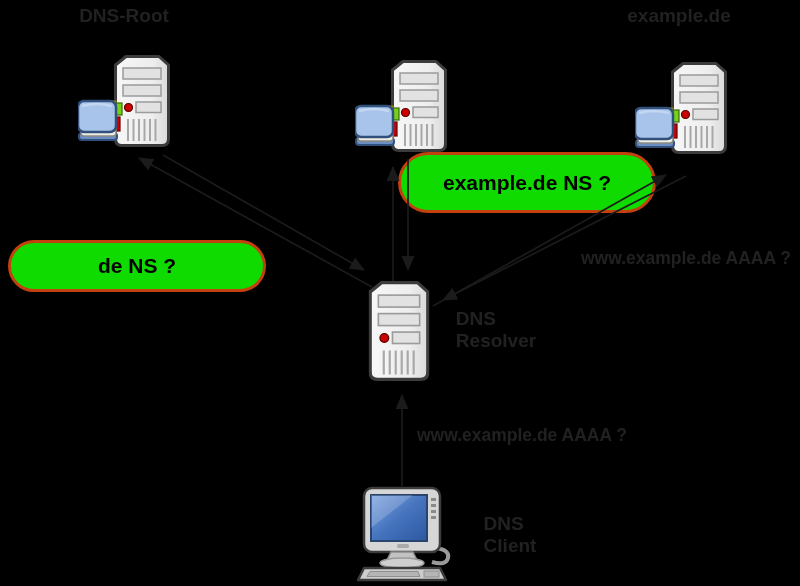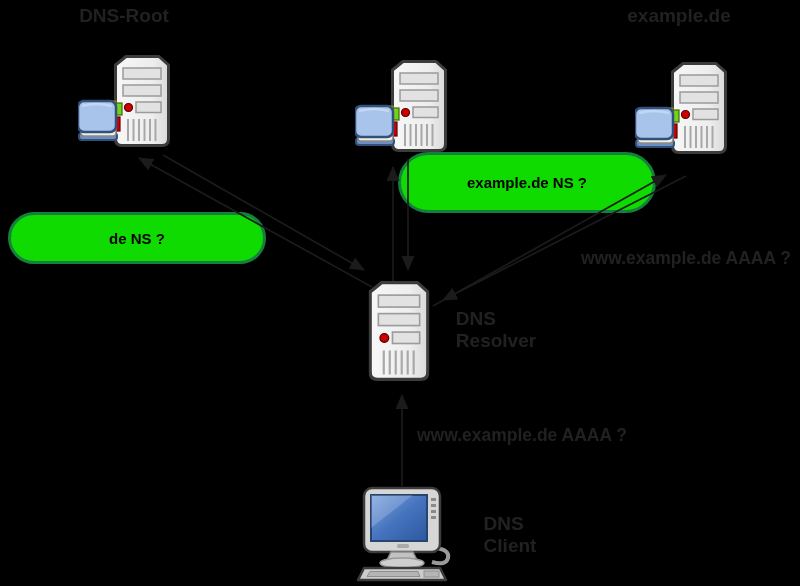--- a/index.html
+++ b/index.html
@@ -15,23 +15,23 @@
     text-align:left;color:var(--label,#212121);
     font-weight:bold;font-size:19px;line-height:22px;white-space:nowrap;
   }
   .arrowlbl{
     position:absolute;z-index:2;transform:translateX(-50%);
     color:var(--label,#212121);font-weight:bold;font-size:17.5px;white-space:nowrap;
   }
   .bubble{
     position:absolute;z-index:1;
     background:var(--green,#0fdb00);
-    border:3px solid #15803d;border-radius:40px;
+    border:3px solid #c2410c;border-radius:40px;
     display:flex;align-items:center;justify-content:center;
-    font-weight:bold;font-size:15px;color:#000;
+    font-weight:bold;font-size:21px;color:#000;
     box-shadow:4px 5px 8px rgba(0,0,0,.55);
     white-space:nowrap;
   }
 </style>
 </head>
 <body>
 
 <div class="canvas">
 
   <svg width="0" height="0" style="position:absolute" aria-hidden="true">
@@ -84,21 +84,21 @@
         <rect x="47" y="58" width="12" height="4" rx="1.5" fill="#aaaaaa"></rect>
         <path d="M41,66 L63,66 L68,76 L36,76 Z" fill="#c2c2c2" stroke="#8a8a8a" stroke-width="1.5"></path>
         <ellipse cx="52" cy="77" rx="22" ry="5" fill="#cfcfcf" stroke="#9a9a9a" stroke-width="1.5"></ellipse>
         <path d="M14,82 L90,82 L96,94 L8,94 Z" fill="#cdcdcd" stroke="#3c3c3c" stroke-width="2.5" stroke-linejoin="round"></path>
         <path d="M20,85.5 L68,85.5 L70,90.5 L17,90.5 Z" fill="#b5b5b5" stroke="#8e8e8e" stroke-width="1"></path>
         <rect x="74" y="85" width="15" height="6" fill="#b5b5b5" stroke="#8e8e8e" stroke-width="1"></rect>
       </symbol>
     </defs>
   </svg>
 
-  <div class="bubble" style="left:8px;top:212px;width:252px;height:46px;">
+  <div class="bubble" style="left:8px;top:240px;width:252px;height:46px;">
     <span>de NS ?</span>
   </div>
   <div class="bubble" style="left:398px;top:152px;width:252px;height:55px;">
     <span>example.de NS ?</span>
   </div>
 
   <svg class="arrows" width="800" height="586" viewBox="0 0 800 586">
     <defs>
       <marker id="ah" markerUnits="userSpaceOnUse" markerWidth="16" markerHeight="13" refX="14" refY="6.5" orient="auto">
         <path d="M0,0 L15,6.5 L0,13 Z" fill="#1b1b1b"></path>

